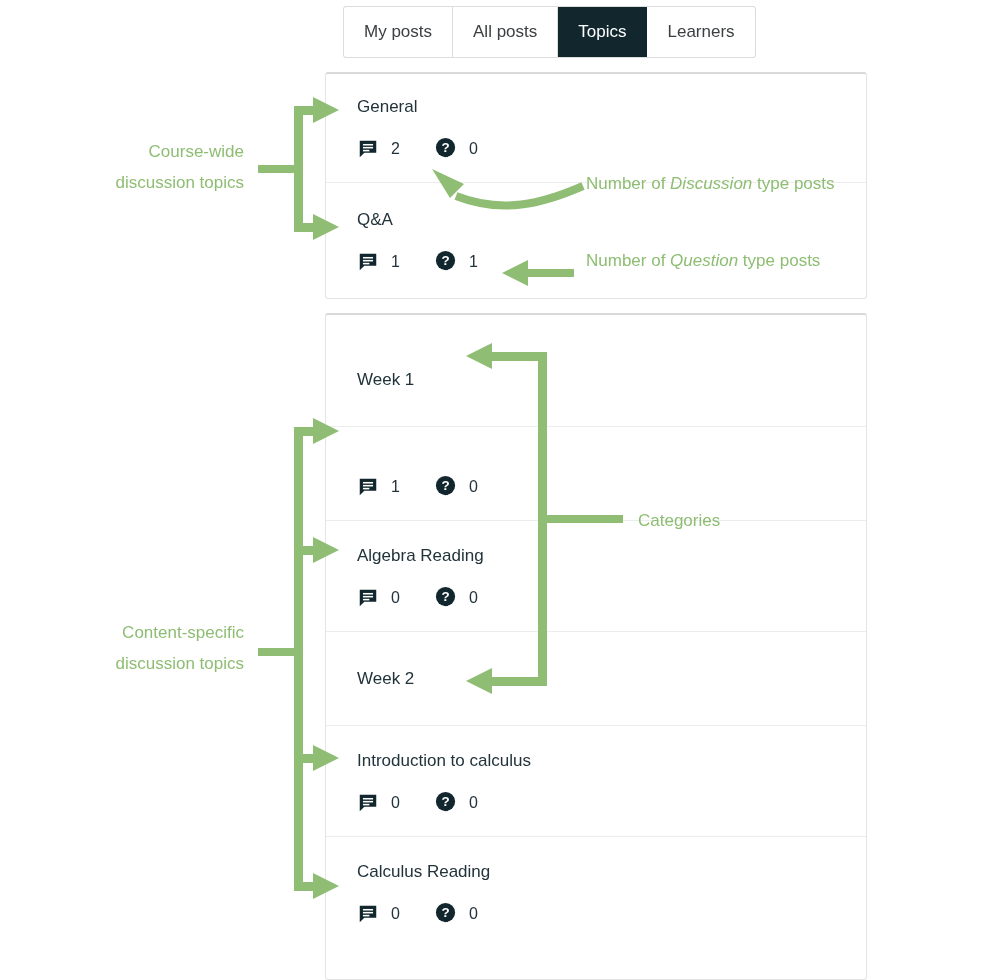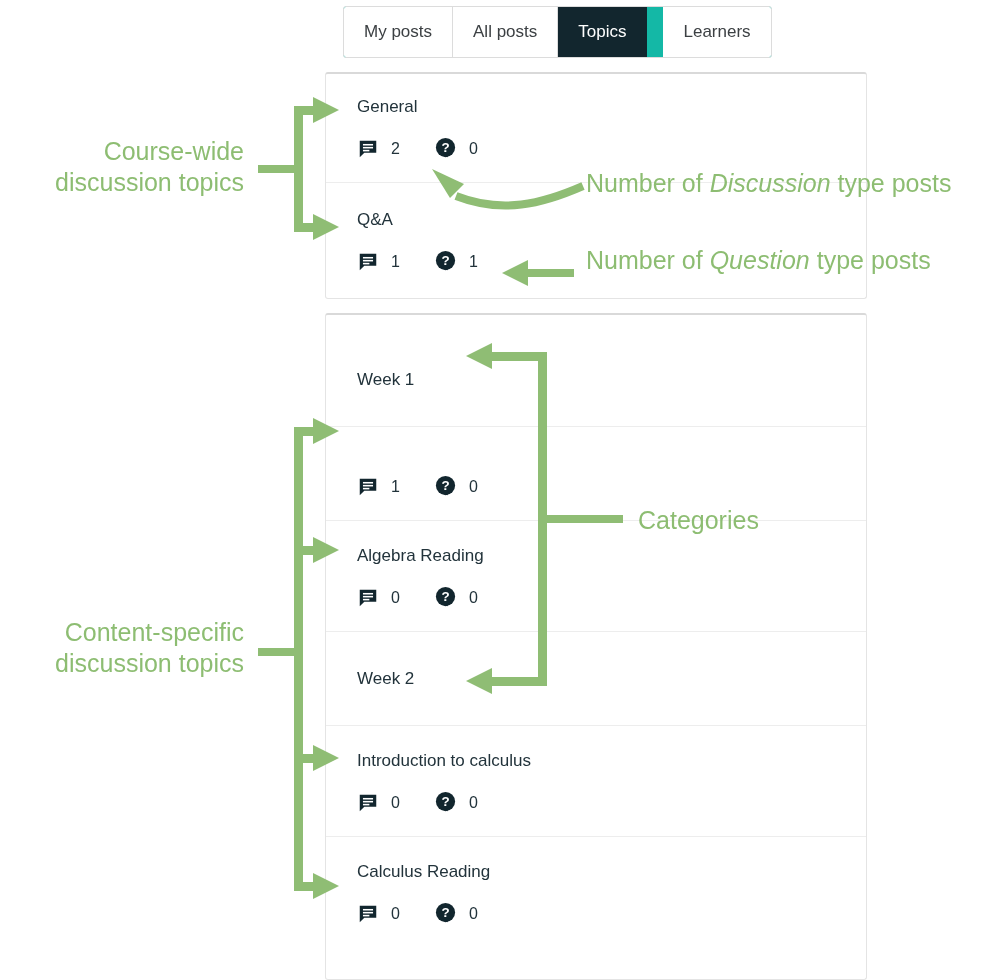--- a/index.html
+++ b/index.html
@@ -19,37 +19,37 @@
   
   .tabbar {
     position: absolute;
     left: 343px;
     top: 6px;
     display: flex;
     height: 52px;
     border: 1px solid #dcdcdc;
     border-radius: 3px;
     box-sizing: border-box;
-    background: #14b8a6;
+    background: #86efac;
     overflow: hidden;
   }
   .tab {
     display: flex;
     align-items: center;
     justify-content: center;
     padding: 0 20px;
     font-size: 17px;
     color: #3c4043;
     border-right: 1px solid #dcdcdc;
     box-sizing: border-box;
     white-space: nowrap;
     background: #fff;
     cursor: pointer;
   }
-  .tab:last-child { border-right: none; margin-left: 16px; }
+  .tab:last-child { border-right: none; }
   .tab.active {
     background: #12262e;
     color: #ffffff;
     border-right-color: #12262e;
   }
 
   
   .panel {
     position: absolute;
     left: 325px;
@@ -91,21 +91,21 @@
     font-size: 16px;
     color: #22333b;
     margin-left: 12px;
   }
   .icon-svg { display: block; }
 
   
   .anno-text {
     position: absolute;
     color: #8dbd72;
-    font-size: 25px;
+    font-size: 17px;
     line-height: 31px;
     white-space: nowrap;
   }
   .anno-text.r { text-align: right; }
   .anno-text em { font-style: italic; }
 
   .gline {
     position: absolute;
     background: #8fbd74;
   }

